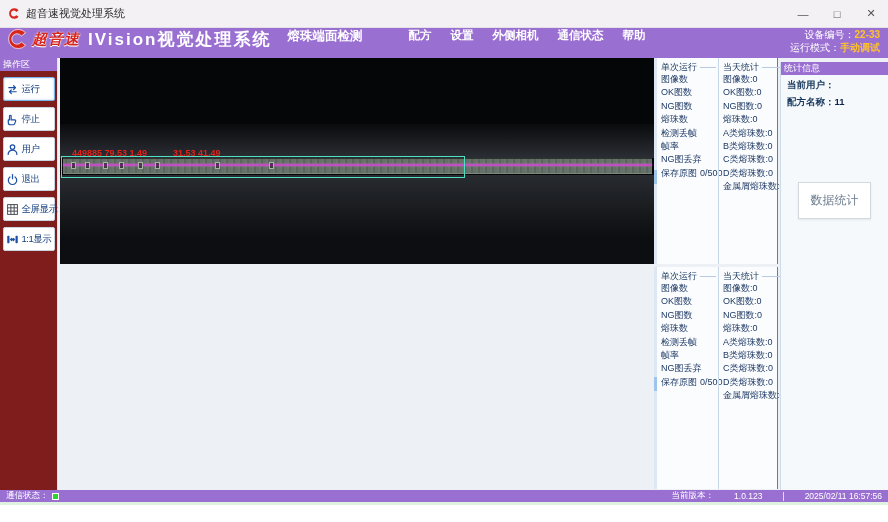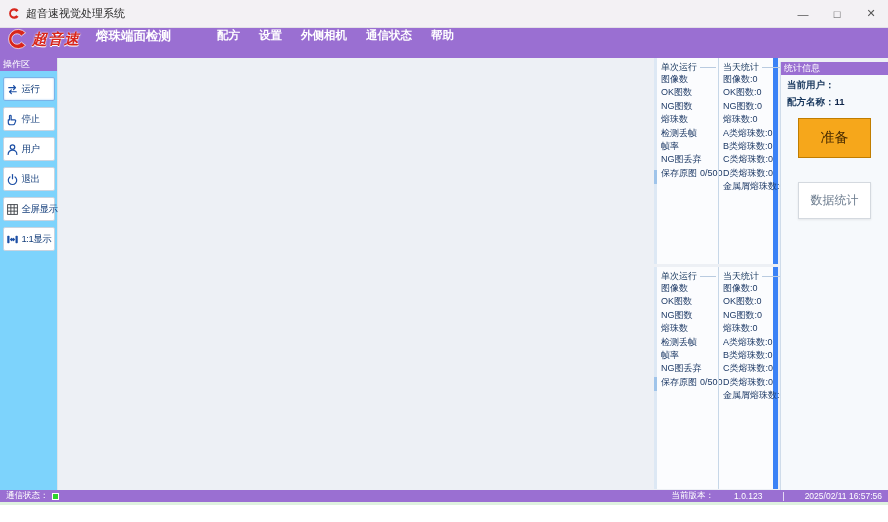--- a/index.html
+++ b/index.html
@@ -17,21 +17,21 @@
   .app-title{color:#ffffff;font-weight:bold;font-size:17px;letter-spacing:2px;margin-left:8px;}
   .subtitle{color:#ffffff;font-weight:bold;font-size:12.5px;margin-left:16px;}
   .menu{display:flex;gap:19px;margin-left:46px;}
   .menu-item{color:#ffffff;font-size:11.5px;font-weight:bold;cursor:default;}
   .header-right{margin-left:auto;margin-right:8px;font-size:10px;line-height:13px;text-align:right;white-space:nowrap;}
   .header-right .lbl{color:#ffffff;}
   .header-right .val{color:#ffc32b;font-weight:bold;}
   
   .main{position:absolute;top:58px;left:0;width:888px;height:432px;background:#edf0f5;}
   
-  .sidebar{position:absolute;top:0;left:0;width:58px;height:432px;background:#7dd3fc;border-right:1px solid #dfe4ea;box-sizing:border-box;}
+  .sidebar{position:absolute;top:0;left:0;width:58px;height:432px;background:#7f1d1d;border-right:1px solid #dfe4ea;box-sizing:border-box;}
   .sidebar-title{height:13px;background:#9a6fd2;color:#ffffff;font-size:9px;line-height:13px;padding-left:3px;}
   .side-btn{width:52px;height:24px;margin:6px auto 0 auto;background:#ffffff;border:1px solid #c9d4e0;border-radius:2px;display:flex;align-items:center;gap:2px;padding:0 1px;box-sizing:border-box;font-size:9.5px;color:#17407c;cursor:default;}
   .side-btn:first-of-type{margin-top:13px;}
   .side-btn.active{border:1px solid #7ab3e8;box-shadow:0 0 2px #9cc6ee inset;}
   .side-btn svg{width:15px;height:15px;flex:0 0 auto;}
   .side-btn .blab{white-space:nowrap;letter-spacing:-0.5px;}
   
   .cam{position:absolute;left:60px;width:595px;background:#050608;overflow:hidden;}
   #cam1{top:0;height:206px;}
   #cam2{top:209px;height:222px;}
@@ -47,21 +47,21 @@
   .bead-line{position:absolute;left:0;right:0;top:6px;height:2px;background:#c24fc2;box-shadow:0 0 2px #d86ad8;}
   .marker{position:absolute;top:4px;width:5px;height:7px;border:1px solid #a8b2a6;background:rgba(15,18,15,0.55);box-sizing:border-box;}
   .marker.lite{background:#c8cfc6;}
   .bead-outline{position:absolute;border:1px solid #4fe0c4;}
   #cam1 .bead-outline{left:1px;top:98px;width:402px;height:20px;}
   #cam2 .bead-outline{left:3px;top:105px;width:420px;height:20px;}
   .annos{position:absolute;display:flex;color:#e2231a;font-size:9px;font-weight:bold;white-space:nowrap;}
   #cam1 .annos{left:12px;top:90px;gap:26px;}
   #cam2 .annos{left:100px;top:97px;gap:72px;}
   
-  .stats{position:absolute;left:657px;width:121px;background:#fbfcfe;border-right:5px solid #3b82f6;box-sizing:border-box;display:flex;}
+  .stats{position:absolute;left:657px;width:121px;background:#fbfcfe;border-right:1px solid #3b82f6;box-sizing:border-box;display:flex;}
   #stats1{top:0;height:206px;}
   #stats2{top:209px;height:222px;}
   .vstrip{position:absolute;left:-3px;top:0;bottom:0;width:3px;background:#dde8f4;}
   .vthumb{position:absolute;left:-3px;width:3px;height:14px;background:#9fc4ea;}
   #stats1 .vthumb{top:112px;}
   #stats2 .vthumb{top:110px;}
   .scol{box-sizing:border-box;padding:3px 2px 0 4px;font-size:9px;color:#1e3a66;}
   .scol.a{width:61px;}
   .scol.b{flex:1;border-left:1px solid #c7d7e8;}
   .col-head{display:flex;align-items:center;gap:3px;font-size:9px;color:#16365c;height:12px;}
@@ -98,28 +98,33 @@
   </div>
 </div>
 
 <div class="header">
   <div class="brand">
     <svg viewBox="0 0 16 16">
         <path d="M13.5 3.5 A7 7 0 1 0 13.5 12.5 L10.4 10.2 A3.8 3.8 0 1 1 10.4 5.8 Z" fill="#d8261c" stroke="#ffffff" stroke-width="0.5"></path>
       </svg>
     <span class="brand-text">超音速</span>
   </div>
+  <span class="app-title">IVision视觉处理系统</span>
   <span class="subtitle">熔珠端面检测</span>
   <div class="menu">
     <span class="menu-item">配方</span>
     <span class="menu-item">设置</span>
     <span class="menu-item">外侧相机</span>
     <span class="menu-item">通信状态</span>
     <span class="menu-item">帮助</span>
   </div>
+  <div class="header-right">
+    <div><span class="lbl">设备编号：</span><span class="val">22-33</span></div>
+    <div><span class="lbl">运行模式：</span><span class="val">手动调试</span></div>
+  </div>
 </div>
 
 <div class="main">
 
   <div class="sidebar">
     <div class="sidebar-title">操作区</div>
     <div class="side-btn active">
       <svg viewBox="0 0 20 20">
           <path class="icon-blue" d="M5 7.5 H14 M14 7.5 L11.5 5 M14 7.5 L11.5 10 M15 13 H6 M6 13 L8.5 10.5 M6 13 L8.5 15.5"></path>
         </svg>
@@ -158,20 +163,40 @@
     <div class="side-btn">
       <svg viewBox="0 0 20 20">
           <rect x="3" y="5" width="3" height="10" rx="1" fill="#1c4fa5"></rect>
           <rect x="14" y="5" width="3" height="10" rx="1" fill="#1c4fa5"></rect>
           <path class="icon-blue" d="M7.5 10 h5 M9 8.6 L7.5 10 L9 11.4 M11 8.6 L12.5 10 L11 11.4"></path>
         </svg>
       <span class="blab">1:1显示</span>
     </div>
   </div>
 
+  <div class="cam" id="cam1">
+    <div class="band"></div>
+    <div class="below"></div>
+    <div class="bead">
+      <div class="bead-line"></div>
+      <span class="marker" style="left:8px"></span>
+      <span class="marker" style="left:22px"></span>
+      <span class="marker" style="left:40px"></span>
+      <span class="marker" style="left:56px"></span>
+      <span class="marker" style="left:75px"></span>
+      <span class="marker" style="left:92px"></span>
+      <span class="marker" style="left:152px"></span>
+      <span class="marker" style="left:206px"></span>
+    </div>
+    <div class="bead-outline"></div>
+    <div class="annos">
+      <span>449885 79.53 1.49</span>
+      <span>31.53 41.49</span>
+    </div>
+  </div>
 
 
   <div class="stats" id="stats1">
     <div class="vstrip"></div>
     <div class="vthumb"></div>
     <div class="scol a">
       <div class="col-head">单次运行</div>
       <div class="srow"><span>图像数</span><span class="v"></span></div>
       <div class="srow"><span>OK图数</span><span class="v"></span></div>
       <div class="srow"><span>NG图数</span><span class="v"></span></div>
@@ -220,21 +245,20 @@
       <div class="srow"><span>C类熔珠数:</span><span>0</span></div>
       <div class="srow"><span>D类熔珠数:</span><span>0</span></div>
       <div class="srow"><span>金属屑熔珠数:</span><span>0</span></div>
     </div>
   </div>
 
   <div class="info">
     <div class="info-title">统计信息</div>
     <div class="info-row"><span>当前用户：</span><span class="val"></span></div>
     <div class="info-row"><span>配方名称：</span><span class="val">11</span></div>
-    <div class="prepare-btn">准备</div>
     <div class="data-btn">数据统计</div>
   </div>
 
 </div>
 
 <div class="statusbar">
   <span>通信状态：</span>
   <span class="comm-ind"></span>
   <div class="sb-right">
     <span>当前版本：</span>

